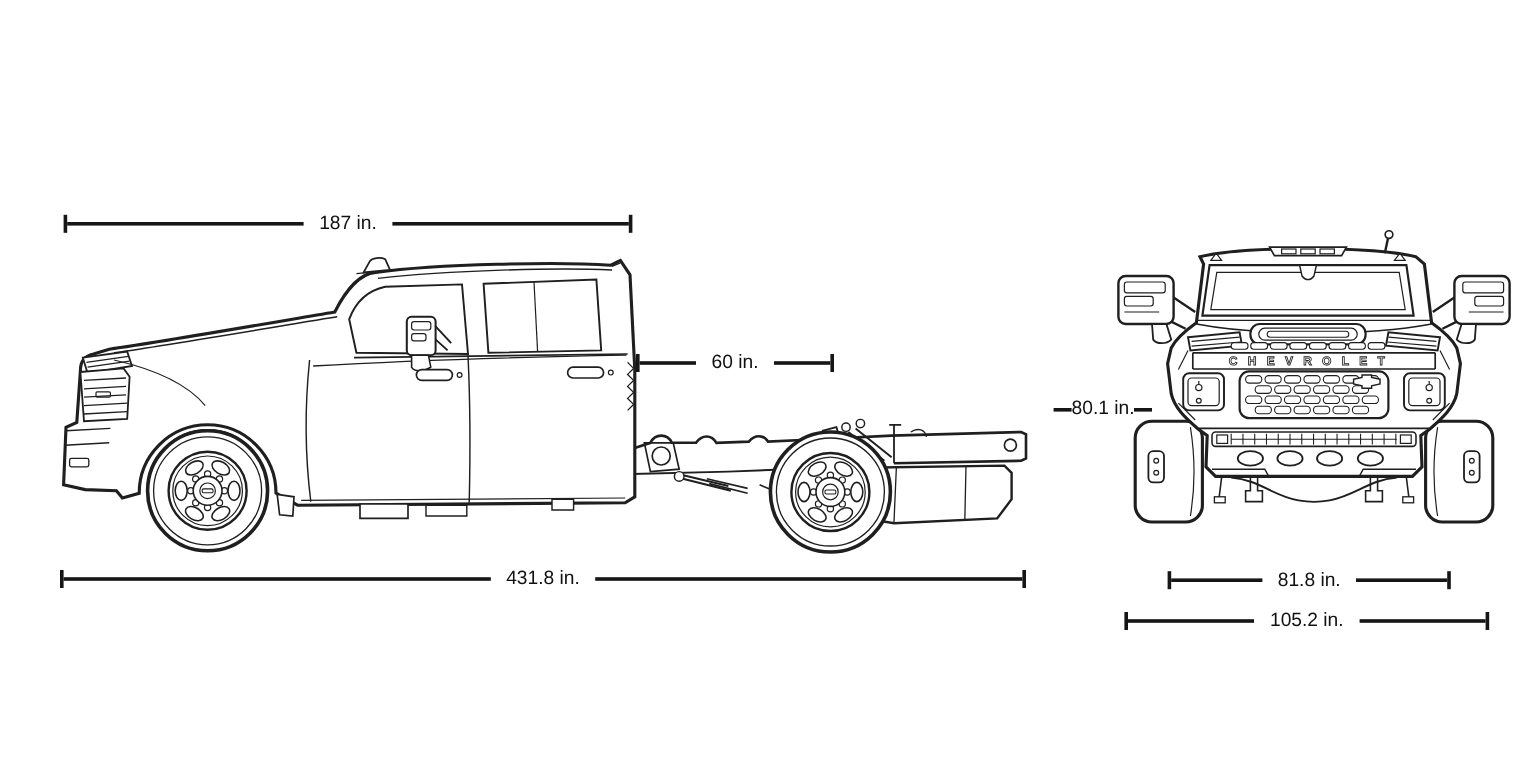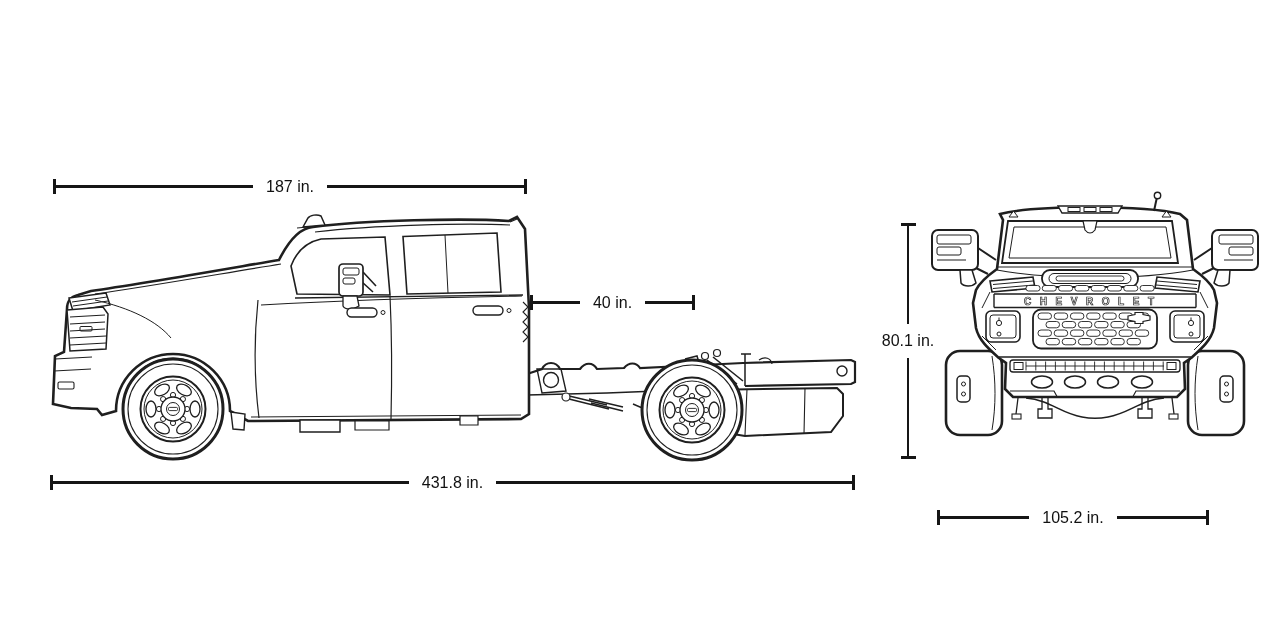--- a/index.html
+++ b/index.html
@@ -4,21 +4,21 @@
 <style>
   html,body{margin:0;padding:0;background:#fff;}
   .canvas{position:relative;width:1268px;height:634px;background:#ffffff;overflow:hidden;
           font-family:"Liberation Sans",sans-serif;color:#111;}
   .view-svg{position:absolute;}
   
   .dim-h{position:absolute;display:flex;align-items:center;}
   .dim-h .tick{width:3px;height:15px;background:#161616;flex:0 0 auto;}
   .dim-h .line{flex:1 1 auto;height:2.5px;background:#161616;}
   .dim-h .label{flex:0 0 auto;padding:0 13px;font-size:16px;font-weight:500;white-space:nowrap;line-height:1;}
-  .dim-v{position:absolute;display:flex;flex-direction:column;align-items:center;}
+  .dim-v{position:absolute;display:flex;align-items:center;}
   .dim-v .tick{height:3px;width:15px;background:#161616;flex:0 0 auto;}
   .dim-v .line{flex:1 1 auto;width:2.5px;background:#161616;}
   .dim-v .label{flex:0 0 auto;padding:9px 0;font-size:16px;font-weight:500;white-space:nowrap;line-height:1;}
   svg{display:block;}
   .stroke{fill:none;stroke:#1f1f1f;}
   .wfill{fill:#ffffff;stroke:#1f1f1f;}
 </style>
 </head>
 <body>
 
@@ -294,43 +294,50 @@
     <span class="tick"></span>
     <span class="line"></span>
     <span class="label">187 in.</span>
     <span class="line"></span>
     <span class="tick"></span>
   </div>
 
   <div class="dim-h" style="left:530px;top:295px;width:165px;height:15px;">
     <span class="tick"></span>
     <span class="line"></span>
-    <span class="label">40 in.</span>
+    <span class="label">60 in.</span>
     <span class="line"></span>
     <span class="tick"></span>
   </div>
 
   <div class="dim-h" style="left:50px;top:475px;width:805px;height:15px;">
     <span class="tick"></span>
     <span class="line"></span>
     <span class="label">431.8 in.</span>
     <span class="line"></span>
     <span class="tick"></span>
   </div>
 
   <div class="dim-v" style="left:878px;top:223px;width:60px;height:236px;">
     <span class="tick"></span>
     <span class="line"></span>
     <span class="label">80.1 in.</span>
     <span class="line"></span>
     <span class="tick"></span>
   </div>
 
-
-  <div class="dim-h" style="left:937px;top:510px;width:272px;height:15px;">
+  <div class="dim-h" style="left:973px;top:476px;width:236px;height:15px;">
+    <span class="tick"></span>
+    <span class="line"></span>
+    <span class="label">81.8 in.</span>
+    <span class="line"></span>
+    <span class="tick"></span>
+  </div>
+
+  <div class="dim-h" style="left:937px;top:510px;width:304px;height:15px;">
     <span class="tick"></span>
     <span class="line"></span>
     <span class="label">105.2 in.</span>
     <span class="line"></span>
     <span class="tick"></span>
   </div>
 
 </div>
 
 </body></html>

